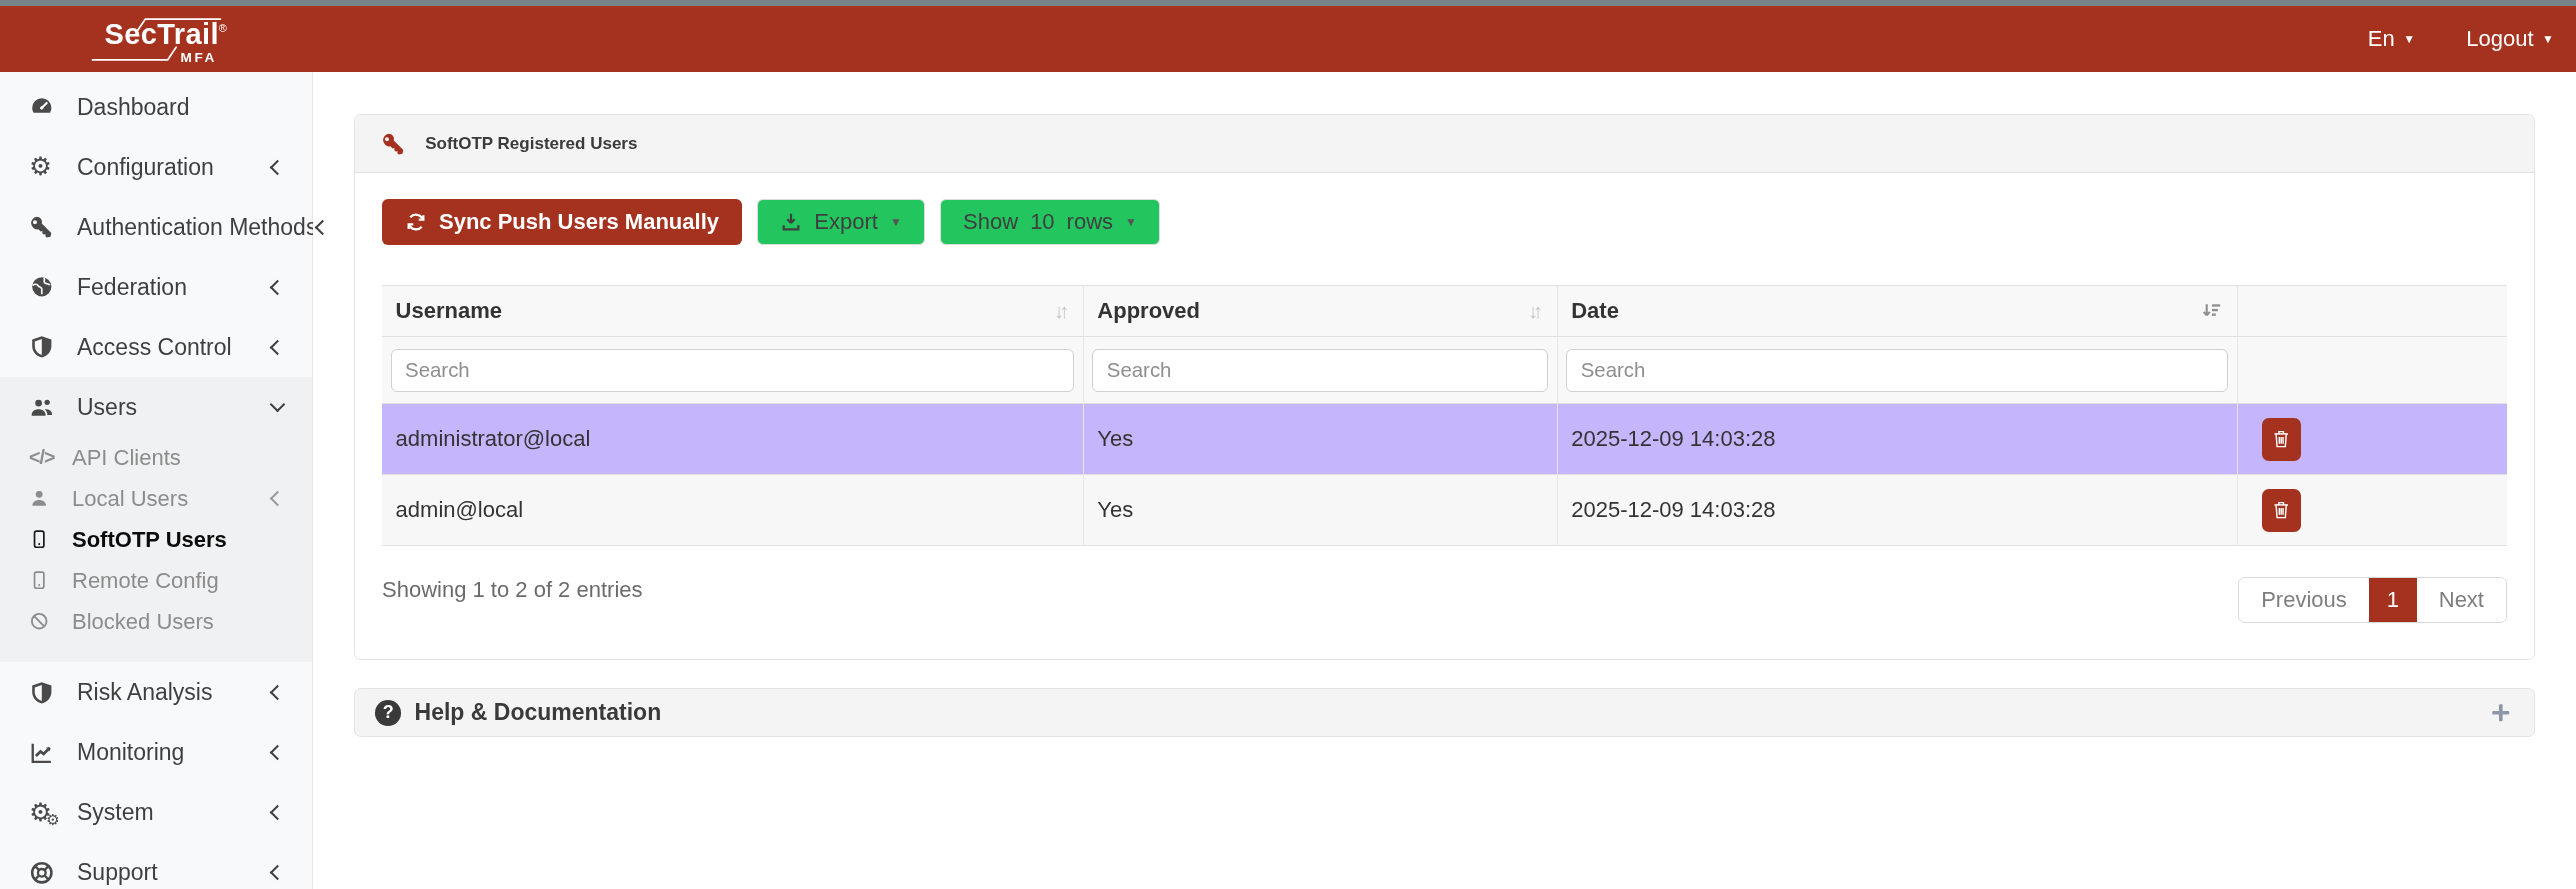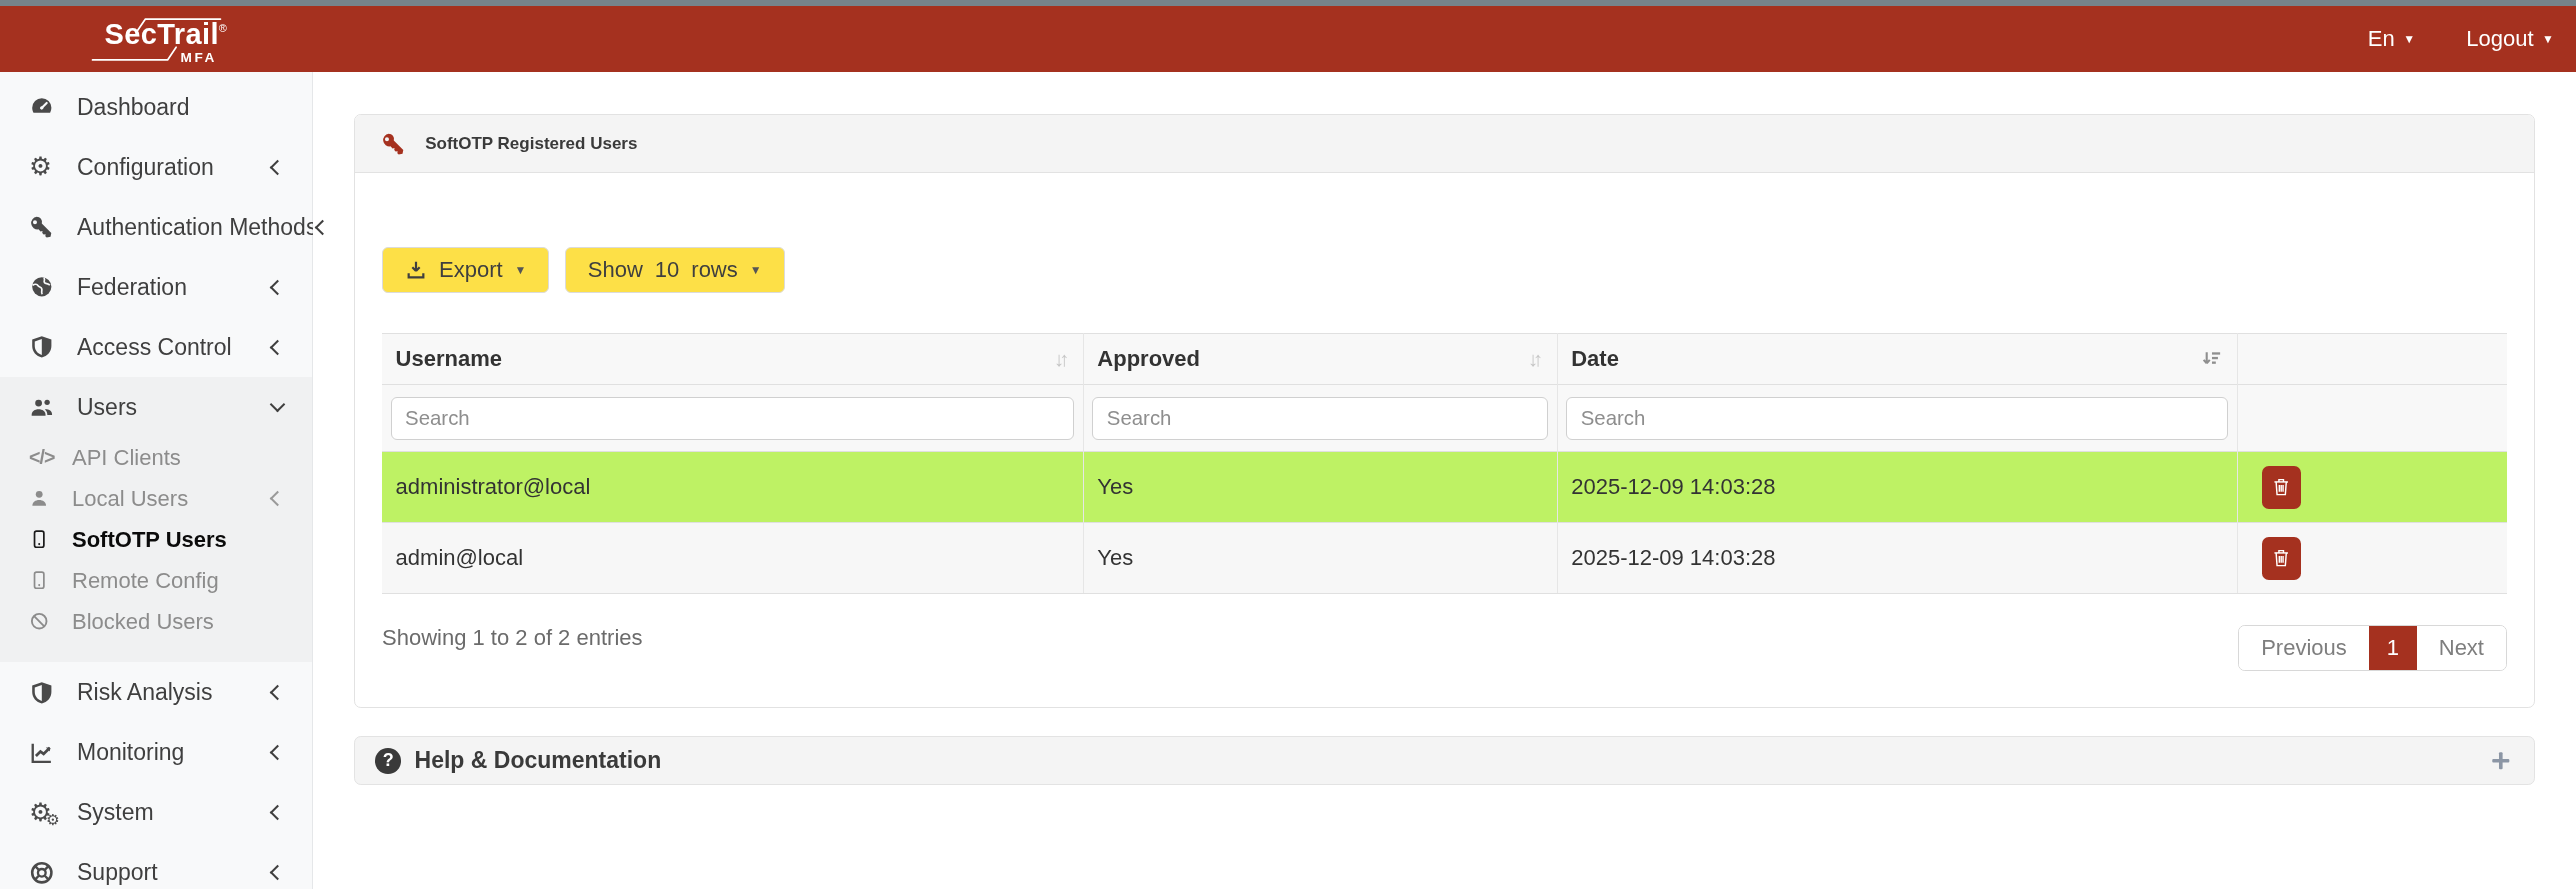--- a/index.html
+++ b/index.html
@@ -47,35 +47,35 @@
   .main { flex:1; padding:42px 41px 0 41px; background:#fff; }
   .card { border:0.9px solid #E2E2E2; border-radius:6.8px; background:#fff; overflow:hidden; }
   .card-header { background:#F4F4F4; border-bottom:0.9px solid #E2E2E2; height:58px; display:flex; align-items:center; gap:19px; padding:0 25.6px; }
   .card-header svg { width:25.6px; height:25.6px; color:#A5311F; }
   .card-title { font-size:17px; font-weight:700; color:#3A3A3A; }
   .card-body { padding:26.4px 27px 0 27px; }
   .toolbar { display:flex; gap:15.3px; }
   .btn { height:46px; display:inline-flex; align-items:center; gap:12px; padding:0 22px; font-size:22px; border-radius:6px; border:0.9px solid transparent; cursor:pointer; font-family:inherit; }
   .btn svg { width:22px; height:22px; }
   .btn-red { background:#A5311F; color:#fff; font-weight:600; }
-  .btn-light { background:#fde047; border-color:#DBDBDB; color:#3F3F3F;margin-top:48px; }
+  .btn-light { background:#22c55e; border-color:#DBDBDB; color:#3F3F3F; }
   .btn-light .caret { color:#555; }
   
   table.grid { width:100%; border-collapse:collapse; table-layout:fixed; margin-top:40px; }
   .grid col.c1{width:33%} .grid col.c2{width:22.3%} .grid col.c3{width:32%} .grid col.c4{width:12.7%}
   .grid th, .grid td { border-top:0.9px solid #E0E0E0; padding:0 13.6px; text-align:left; }
   .grid th:not(:last-child), .grid td:not(:last-child) { border-right:0.9px solid #E6E6E6; }
   .grid thead th { background:#F8F8F8; height:51px; font-size:22px; font-weight:700; color:#333; }
   .th-flex { display:flex; align-items:center; justify-content:space-between; }
   .sort-both { color:#C6C6C6; font-size:20.4px; letter-spacing:-5.1px; font-weight:400; padding-right:5.1px; }
   .sort-active svg { width:23px; height:23px; color:#8F8F8F; display:block; }
   .grid tr.search-row th { height:67px; font-weight:400; padding:0 8.5px; background:#F8F8F8; }
   .search-input { width:100%; height:43px; border:0.9px solid #D0D0D0; border-radius:6px; padding:0 13.6px; font-size:20.4px; color:#333; background:#fff; font-family:inherit; }
   .search-input::placeholder { color:#8E8E8E; }
-  .grid tbody td { height:71px; font-size:22px; color:#333; background:#bef264; }
+  .grid tbody td { height:71px; font-size:22px; color:#333; background:#c4b5fd; }
   .grid tbody tr.striped td { background:#F7F7F7; }
   .grid tbody tr:last-child td { border-bottom:0.9px solid #E0E0E0; }
   .cell-actions { padding-left:24px !important; }
   .del-btn { width:39px; height:43px; background:#A5311F; border:none; border-radius:6.8px; display:inline-flex; align-items:center; justify-content:center; cursor:pointer; }
   .del-btn svg { width:20.4px; height:22px; }
   
   .table-footer { display:flex; align-items:flex-start; justify-content:space-between; padding:31px 0 36px 0; }
   .summary { font-size:22px; color:#6B6B6B; }
   .pagination { display:flex; border:0.9px solid #D8D8D8; border-radius:6.8px; overflow:hidden; height:46px; background:#fff; }
   .page-btn { display:flex; align-items:center; justify-content:center; padding:0 22px; font-size:22px; color:#7E7E7E; background:#fff; cursor:pointer; }
@@ -276,20 +276,28 @@
     <div class="card">
       <div class="card-header">
         <svg viewBox="0 0 24 24">
             <path fill="currentColor" d="M7.2 2.5a5 5 0 0 1 4.8 6.4l8.9 8.9-.7 3.6-3.6.7-1.3-1.3.3-1.9-1.9.3-1.3-1.3.3-1.9-1.9.3-1.9-1.9A5 5 0 1 1 7.2 2.5zM5.6 5.8a1.9 1.9 0 1 0 0 3.8 1.9 1.9 0 0 0 0-3.8z"></path>
           </svg>
         <span class="card-title">SoftOTP Registered Users</span>
       </div>
 
       <div class="card-body">
         <div class="toolbar">
+          <button class="btn btn-red">
+            <svg viewBox="0 0 24 24" fill="none" stroke="#fff" stroke-width="2.5">
+                <path d="M20 4.5v5h-5"></path>
+                <path d="M4 19.5v-5h5"></path>
+                <path d="M19.6 9.5a8 8 0 0 0-13.8-2.6M4.4 14.5a8 8 0 0 0 13.8 2.6"></path>
+              </svg>
+            <span>Sync Push Users Manually</span>
+          </button>
           <button class="btn btn-light">
             <svg viewBox="0 0 24 24" fill="none" stroke="#3F3F3F" stroke-width="2.4">
                 <path d="M12 3v10M12 13l-4-4M12 13l4-4"></path>
                 <path d="M4 15.5V20h16v-4.5"></path>
               </svg>
             <span>Export</span>
             <span class="caret">▼</span>
           </button>
           <button class="btn btn-light">
             <span>Show</span>

